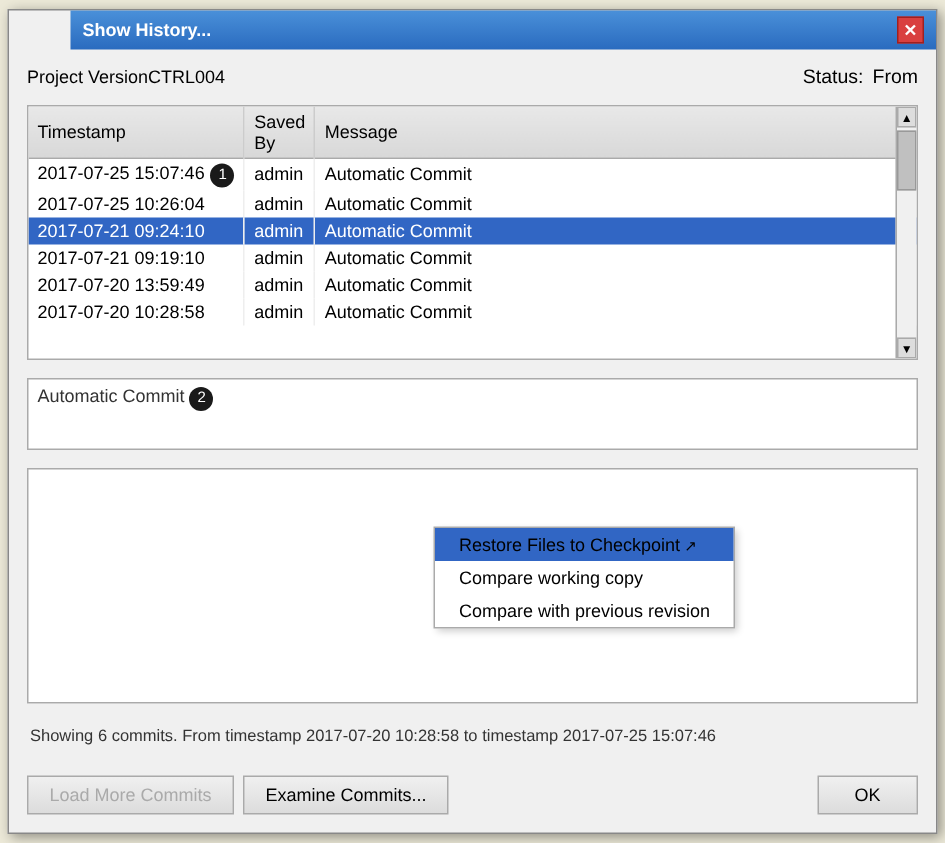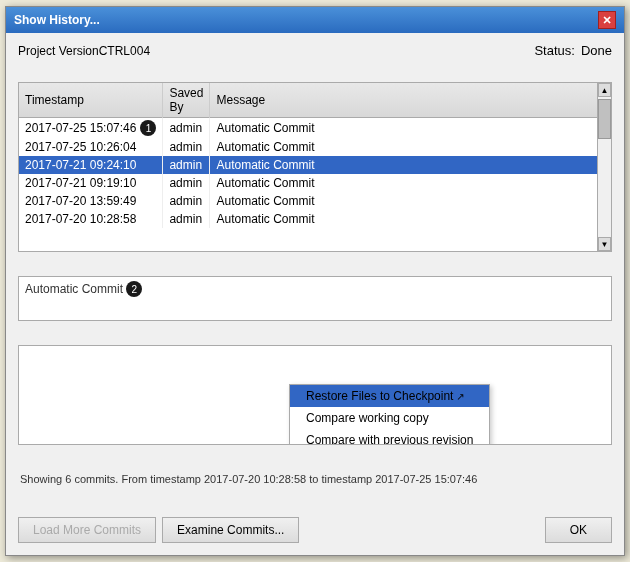--- a/index.html
+++ b/index.html
@@ -24,20 +24,21 @@
       flex-direction: column;
     }
     .title-bar {
       background: linear-gradient(to bottom, #4a90d9, #2a6bbf);
       color: white;
       padding: 4px 8px;
       display: flex;
       justify-content: space-between;
       align-items: center;
       height: 26px;
+      margin-left: 41px;
     }
     .title-bar-title {
       font-size: 12px;
       font-weight: bold;
     }
     .title-bar-close {
       background: #d94040;
       border: 1px solid #a02020;
       color: white;
       width: 18px;
@@ -47,21 +48,21 @@
       justify-content: center;
       cursor: pointer;
       font-size: 11px;
       font-weight: bold;
     }
     .dialog-body {
       padding: 10px 12px;
       flex: 1;
       display: flex;
       flex-direction: column;
-      gap: 24px;
+      gap: 12px;
       overflow: hidden;
     }
     .project-status-row {
       display: flex;
       justify-content: space-between;
       align-items: center;
     }
     .project-label {
       font-size: 12px;
     }
@@ -278,21 +279,21 @@
     <span class="title-bar-title">Show History...</span>
     <div class="title-bar-close">✕</div>
   </div>
 
   <div class="dialog-body">
 
     <div class="project-status-row">
       <span class="project-label">Project VersionCTRL004</span>
       <div class="status-row">
         <span>Status:</span>
-        <span>Done</span>
+        <span>From</span>
       </div>
     </div>
 
 
     <div class="commits-table-container">
       <table class="commits-table">
         <thead>
           <tr>
             <th>Timestamp</th>
             <th>Saved By</th>

